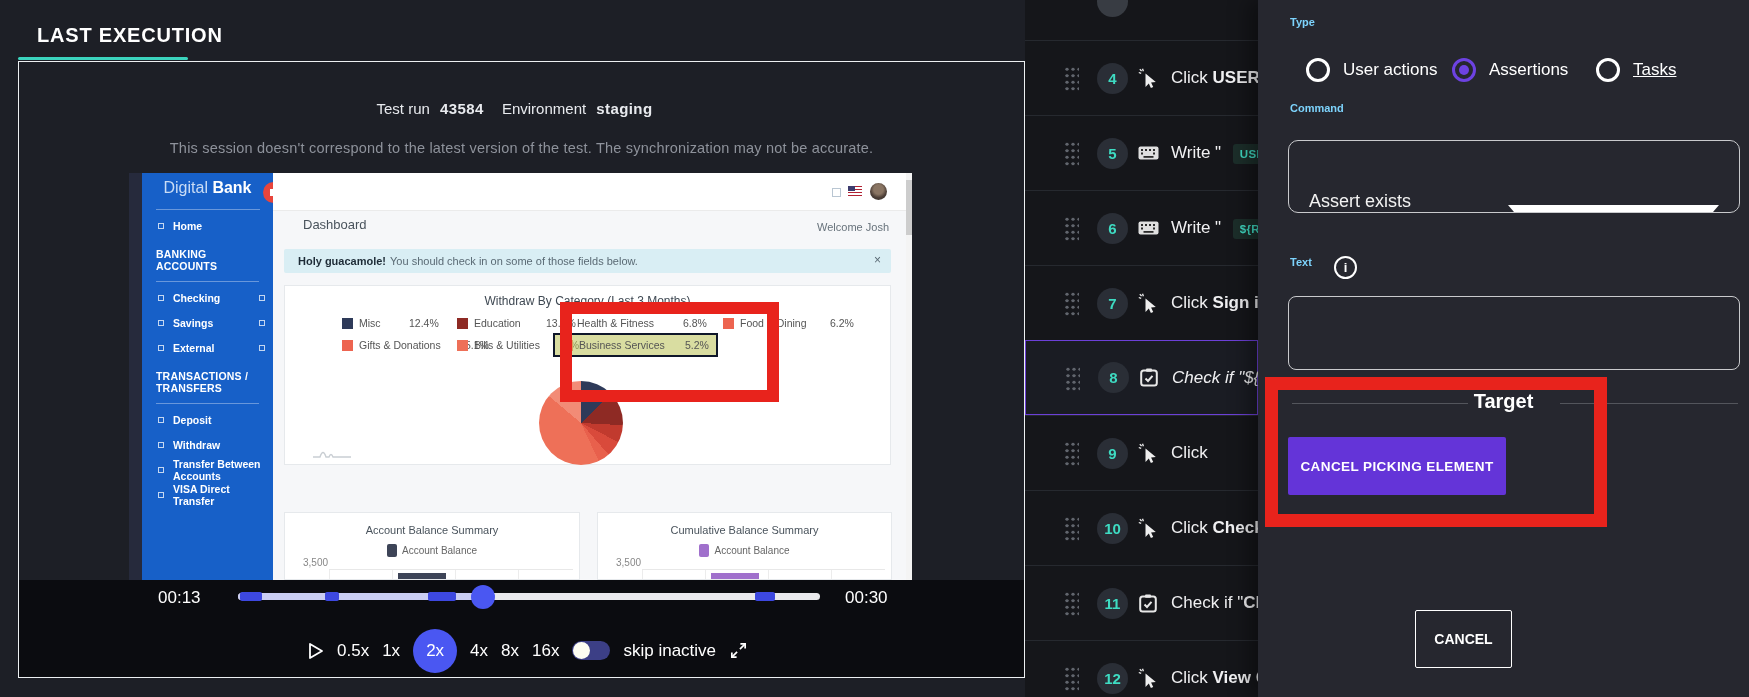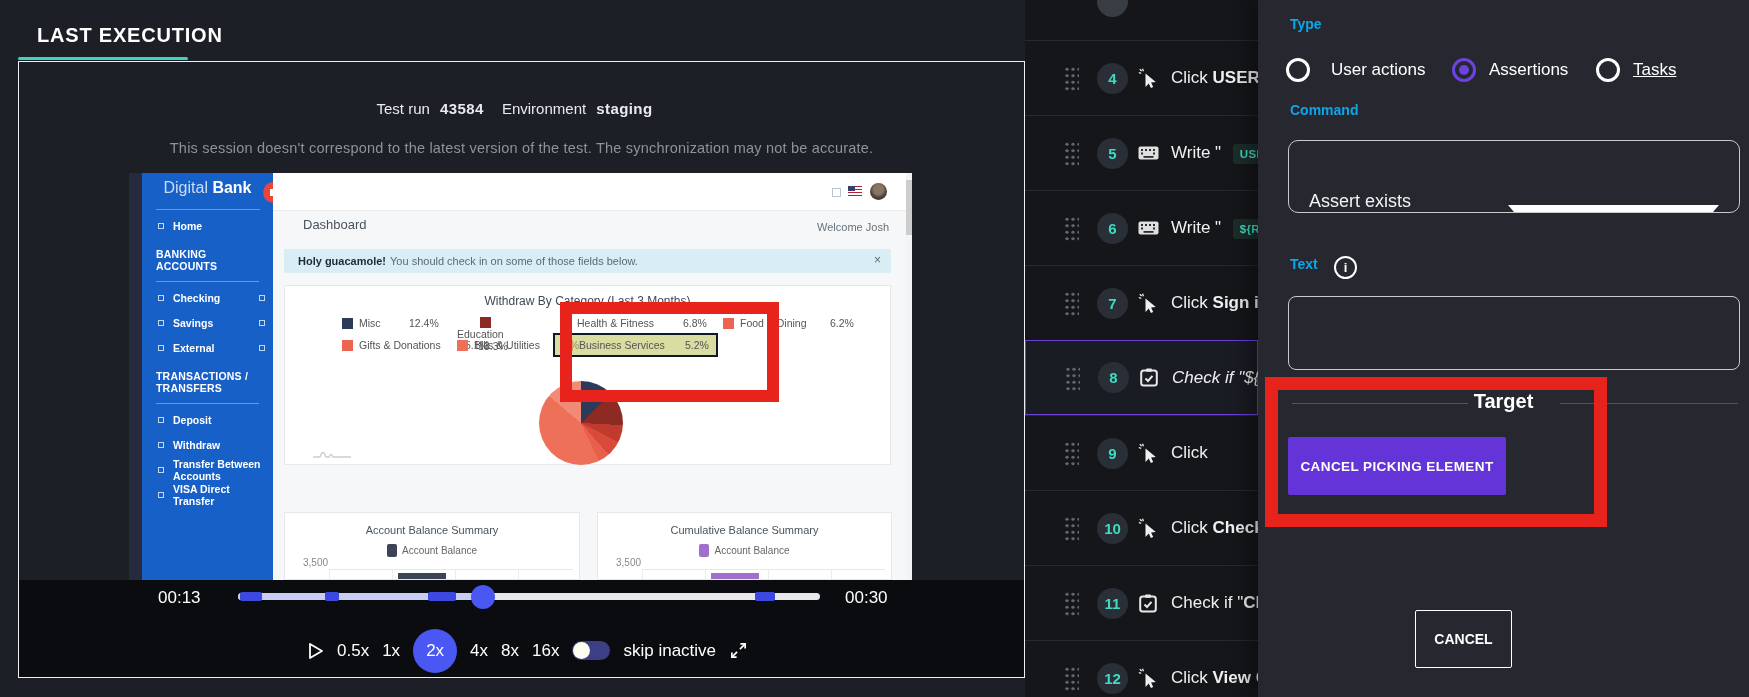--- a/index.html
+++ b/index.html
@@ -96,21 +96,21 @@
            font-size:15px;font-weight:700;text-align:center;line-height:31px;flex:none;margin-left:18px;}
   .stepicon{margin-left:9px;flex:none;display:flex;align-items:center;width:22px;justify-content:center;}
   .steptext{margin-left:12px;font-size:17px;color:#f0f0f2;white-space:nowrap;}
   .steptext b{font-weight:700;}
   .steptext.it{font-style:italic;}
   .badge{background:#1c2e2a;color:#3fd8c0;font-size:11.5px;font-weight:700;letter-spacing:.3px;
          border-radius:3px;padding:4px 7px;margin-left:7px;}
 
   
   #panel{left:1258px;top:0;width:491px;height:697px;background:#26272f;box-shadow:-10px 0 18px rgba(0,0,0,.35);}
-  .p-label{position:absolute;font-size:14px;font-weight:700;color:#0ea5e9;}
+  .p-label{position:absolute;font-size:11px;font-weight:700;color:#7dd3fc;}
   .radio-opt{position:absolute;display:flex;align-items:center;}
   .radio-circle{width:24px;height:24px;border-radius:50%;border:3px solid #fff;box-sizing:border-box;flex:none;}
   .radio-circle.sel{border-color:#6d42e2;position:relative;}
   .radio-circle.sel::after{content:"";position:absolute;left:4px;top:4px;width:10px;height:10px;border-radius:50%;background:#6d42e2;}
   .radio-label{margin-left:13px;font-size:17px;color:#fff;}
   #cmd-select{left:30px;top:140px;width:452px;height:73px;border:1px solid #c9cacd;border-radius:10px;
               box-sizing:border-box;display:flex;align-items:flex-end;padding:0 20px;}
   #cmd-select span{font-size:18px;color:#f2f2f2;flex:1;}
   #cmd-caret{width:0;height:0;border-left:6px solid transparent;border-right:6px solid transparent;border-top:7px solid #fff;}
   #info-icon{left:76px;top:256px;width:23px;height:23px;border:2px solid #fff;border-radius:50%;box-sizing:border-box;
@@ -219,21 +219,21 @@
     </div>
 
     <div class="abs" id="chart-card"></div>
     <div class="abs" id="chart-title">Withdraw By Category (Last 3 Months)</div>
     <div class="abs" id="chart-legend" style="left:155px;top:112px;width:607px;height:180px;">
         <div class="leg" style="left: 58px; top: 32px;">
           <span class="sw" style="background: rgb(46, 58, 89);"></span>
           <span class="nm" style="width: 40px;">Misc</span>
           <span class="vl">12.4%</span>
         </div>
-        <div class="leg" style="left: 173px; top: 32px; flex-direction: column;">
+        <div class="leg" style="left: 173px; top: 32px;">
           <span class="sw" style="background: rgb(142, 42, 36);"></span>
           <span class="nm" style="width: 62px;">Education</span>
           <span class="vl">13.3%</span>
         </div>
         <div class="leg" style="left: 276px; top: 32px;">
           <span class="sw" style="background: rgb(193, 58, 46);"></span>
           <span class="nm" style="width: 96px;">Health &amp; Fitness</span>
           <span class="vl">6.8%</span>
         </div>
         <div class="leg" style="left: 439px; top: 32px;">
@@ -469,21 +469,21 @@
             </g>
           </svg>
         </span>
         <span class="steptext"><span>Click </span><b>View C</b></span>
       </div>
     </div>
 
   <div class="abs" id="panel">
     <div class="p-label" style="left:32px;top:16px;">Type</div>
 
-    <div class="radio-opt" style="left:28px;top:58px;gap:8px;">
+    <div class="radio-opt" style="left:48px;top:58px;">
       <span class="radio-circle"></span>
       <span class="radio-label">User actions</span>
     </div>
     <div class="radio-opt" style="left:194px;top:58px;">
       <span class="radio-circle sel"></span>
       <span class="radio-label">Assertions</span>
     </div>
     <div class="radio-opt" style="left:338px;top:58px;text-decoration:underline;">
       <span class="radio-circle"></span>
       <span class="radio-label">Tasks</span>

